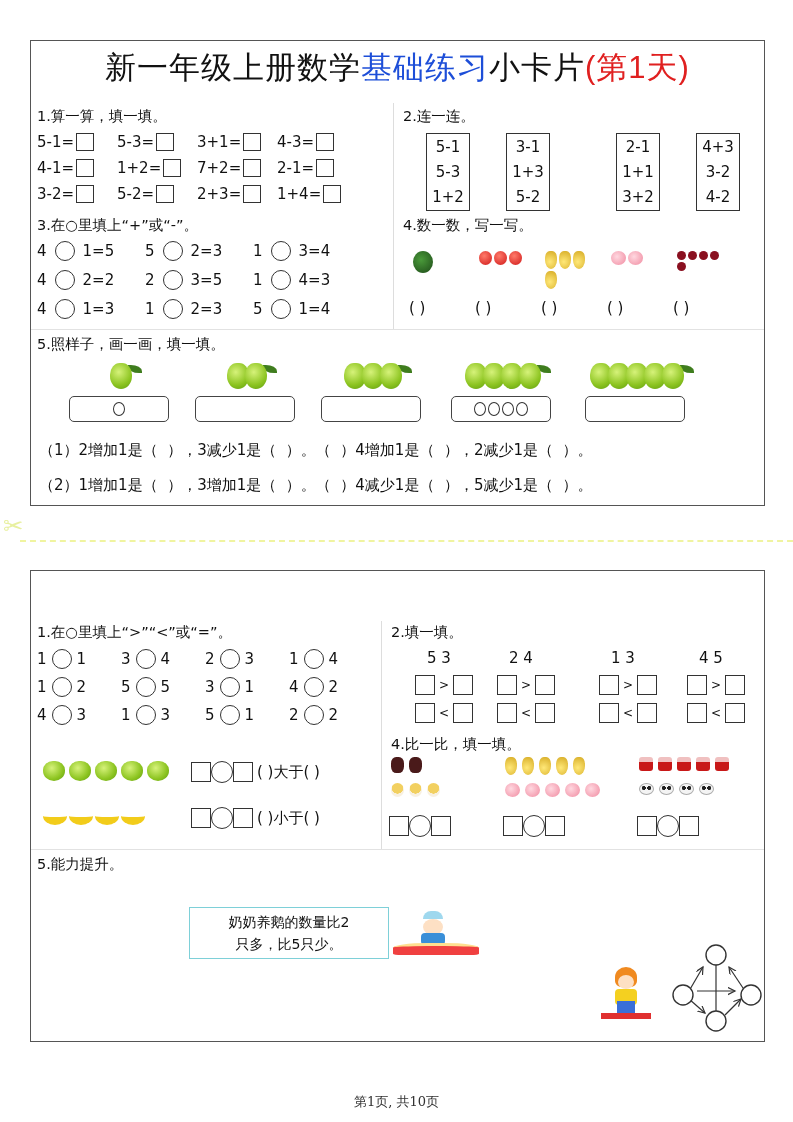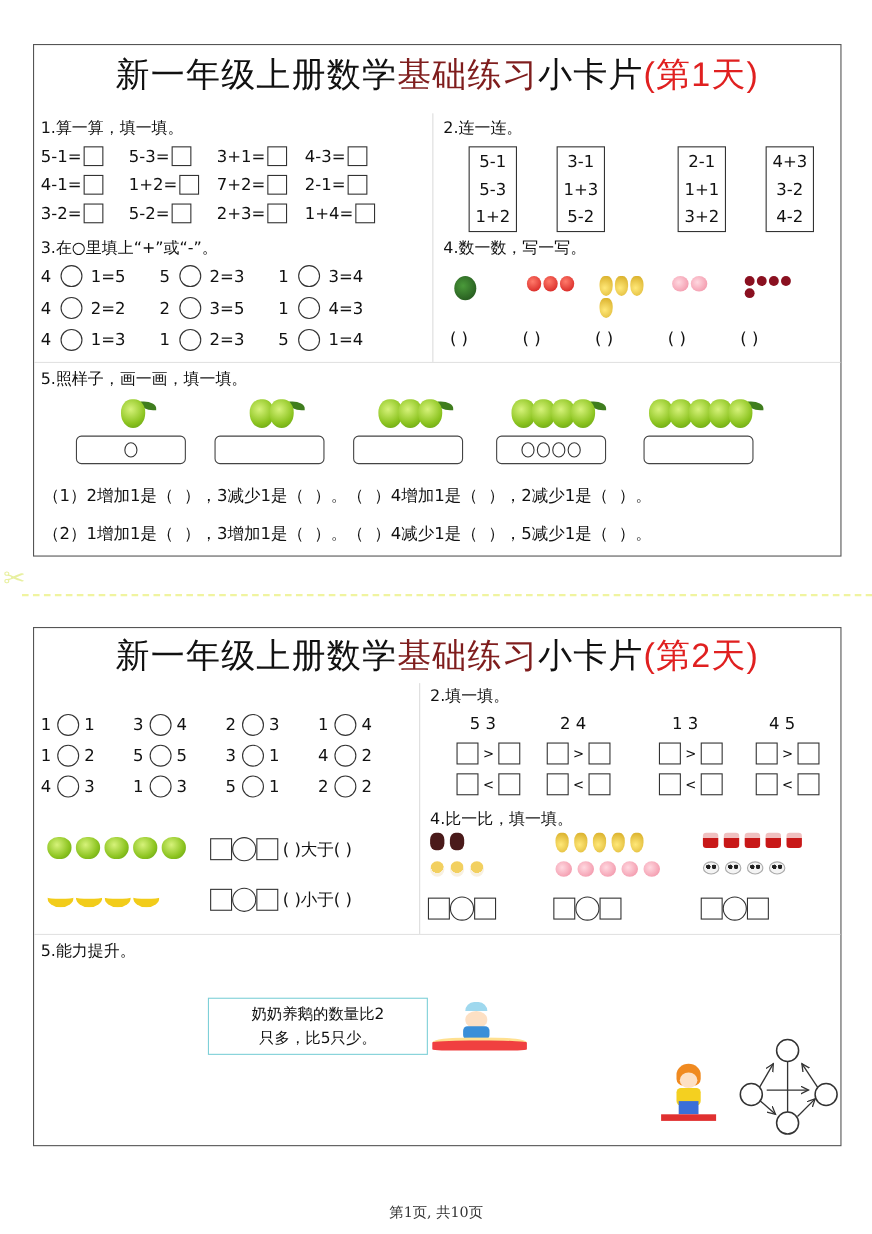--- a/index.html
+++ b/index.html
@@ -1,21 +1,21 @@
 <!DOCTYPE html>
 <html><head>
 <meta charset="utf-8">
 <style>
   * { box-sizing: border-box; margin: 0; padding: 0; }
   body { width: 793px; height: 1122px; background: #fff; font-family: "DejaVu Sans", "Liberation Sans", sans-serif; color: #111; position: relative; overflow: hidden; }
   .card { position: absolute; left: 30px; width: 735px; border: 1.5px solid #555; background: #fff; }
   #card1 { top: 40px; height: 466px; }
   #card2 { top: 570px; height: 472px; }
   .title { position: absolute; left: 0; right: 0; top: 6px; text-align: center; font-size: 31px; font-family: "Liberation Sans", "DejaVu Sans", sans-serif; letter-spacing: 1px; }
-  .title .blue { color: #7f1d1d; }
+  .title .blue { color: #1d4ed8; }
   .title .red { color: #e02020; }
   .abs { position: absolute; }
   .q-head { position: absolute; font-size: 14.5px; }
   .row { position: absolute; font-size: 15px; display: flex; align-items: center; }
   .box { display: inline-block; width: 18px; height: 18px; border: 1.4px solid #333; vertical-align: middle; }
   .circ { display: inline-block; width: 20px; height: 20px; border: 1.4px solid #333; border-radius: 50%; vertical-align: middle; }
   .vbox { position: absolute; border: 1.3px solid #333; width: 44px; height: 78px; font-size: 15px; display: flex; flex-direction: column; justify-content: space-around; align-items: center; }
   .divider-v { position: absolute; width: 1px; background: #ddd; }
   .divider-h { position: absolute; height: 1px; background: #e2e2e2; }
   .apple { display: inline-block; width: 22px; height: 26px; border-radius: 45% 45% 50% 50%; background: radial-gradient(circle at 40% 35%, #d6f27a, #8cc420 60%, #5e9a10); margin-right: -4px; position: relative; }
@@ -248,27 +248,25 @@
       <div class="rbox" style="left:554px; top:355px;"></div>
     </div>
   <div class="fill-line" style="left:8px; top:400px;">（1）2增加1是（  ），3减少1是（  ）。（  ）4增加1是（  ），2减少1是（  ）。</div>
   <div class="fill-line" style="left:8px; top:435px;">（2）1增加1是（  ），3增加1是（  ）。（  ）4减少1是（  ），5减少1是（  ）。</div>
 </div>
 
 <div class="scissors">✂</div>
 <div class="cut-line"></div>
 
 <div class="card" id="card2">
-  <div class="title" style="top:4px;">
-    <span>新一年级上册数学</span><span class="blue">基础练习</span><span>小卡片</span><span class="red">(第2天)</span>
-  </div>
 
   <div class="divider-v" style="left:350px; top:50px; height:228px;"></div>
   <div class="divider-h" style="left:0; right:0; top:278px;"></div>
 
+  <div class="q-head" style="left:6px; top:52px;">1.在○里填上“&gt;”“&lt;”或“=”。</div>
   <div id="c2q1">
       <div class="row" style="left:6px; top:78px; gap:5px;">
         <span>1</span>
         <span class="circ"></span>
         <span>1</span>
       </div>
       <div class="row" style="left:90px; top:78px; gap:5px;">
         <span>3</span>
         <span class="circ"></span>
         <span>4</span>

